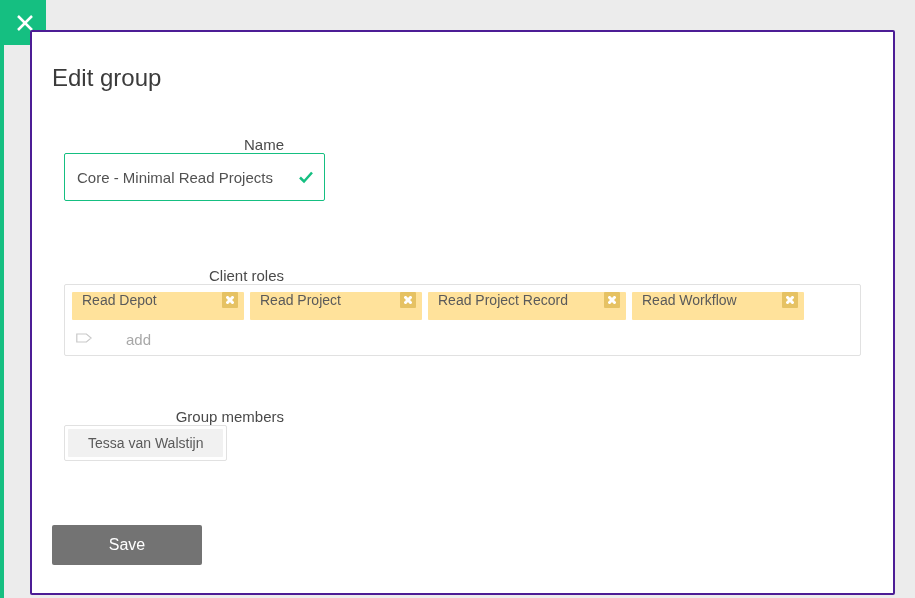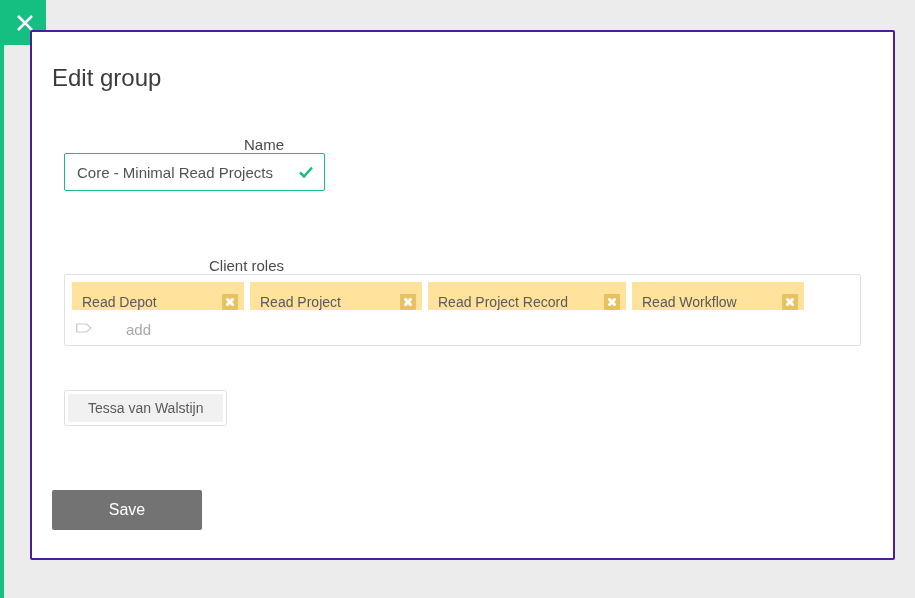--- a/index.html
+++ b/index.html
@@ -56,21 +56,21 @@
     padding-top: 8px;
     color: #4a4a4a;
     font-size: 15px;
   }
   .row-control { flex: 1; }
 
   .name-input-wrap {
     position: relative;
     border: 1px solid #15bf81;
     border-radius: 2px;
-    height: 38px;
+    height: 48px;
     display: flex;
     align-items: center;
   }
   .name-input {
     flex: 1;
     border: none;
     outline: none;
     padding: 0 12px;
     height: 100%;
     font-size: 15px;
@@ -93,21 +93,21 @@
     flex-wrap: wrap;
     align-items: center;
     gap: 6px 6px;
   }
   .tag {
     background: #ffe29b;
     color: #5a5a5a;
     font-size: 14px;
     height: 28px;
     display: flex;
-    align-items: flex-end;
+    align-items: flex-start;
     padding: 0 6px 0 10px;
     border-radius: 1px;
     margin-bottom: 5px;
   }
   .tag-depot { min-width: 172px; }
   .tag-project { min-width: 172px; }
   .tag-record { min-width: 198px; }
   .tag-workflow { min-width: 172px; }
   .tag-text { flex: 1; }
   .tag-x {
@@ -242,20 +242,21 @@
             <path d="M1 3 L13 3 L19 8 L13 13 L1 13 Z"></path>
           </svg>
           <span>add</span>
         </div>
 
       </div>
     </div>
   </div>
 
   <div class="row">
+    <div class="row-label">Group members</div>
     <div class="row-control">
       <div class="members-box">
         <div class="member-chip">
           <span>Tessa van Walstijn</span>
         </div>
       </div>
     </div>
   </div>
 
   <button class="save-btn">Save</button>

